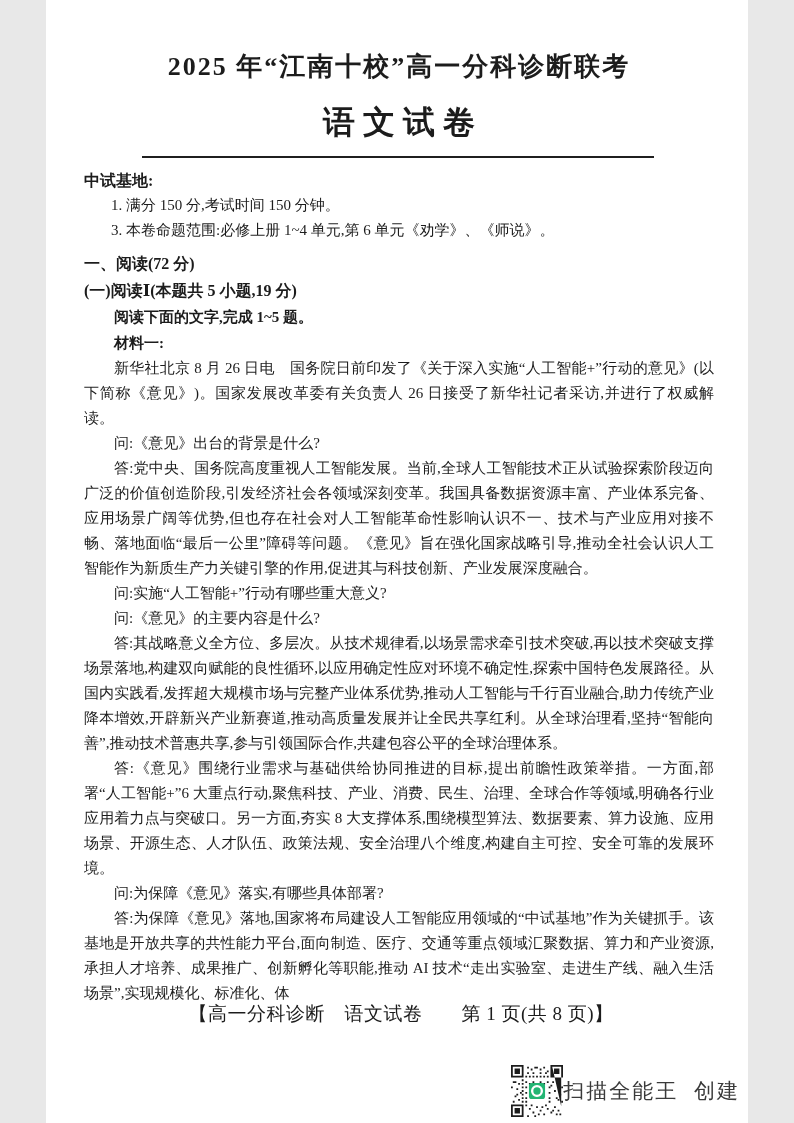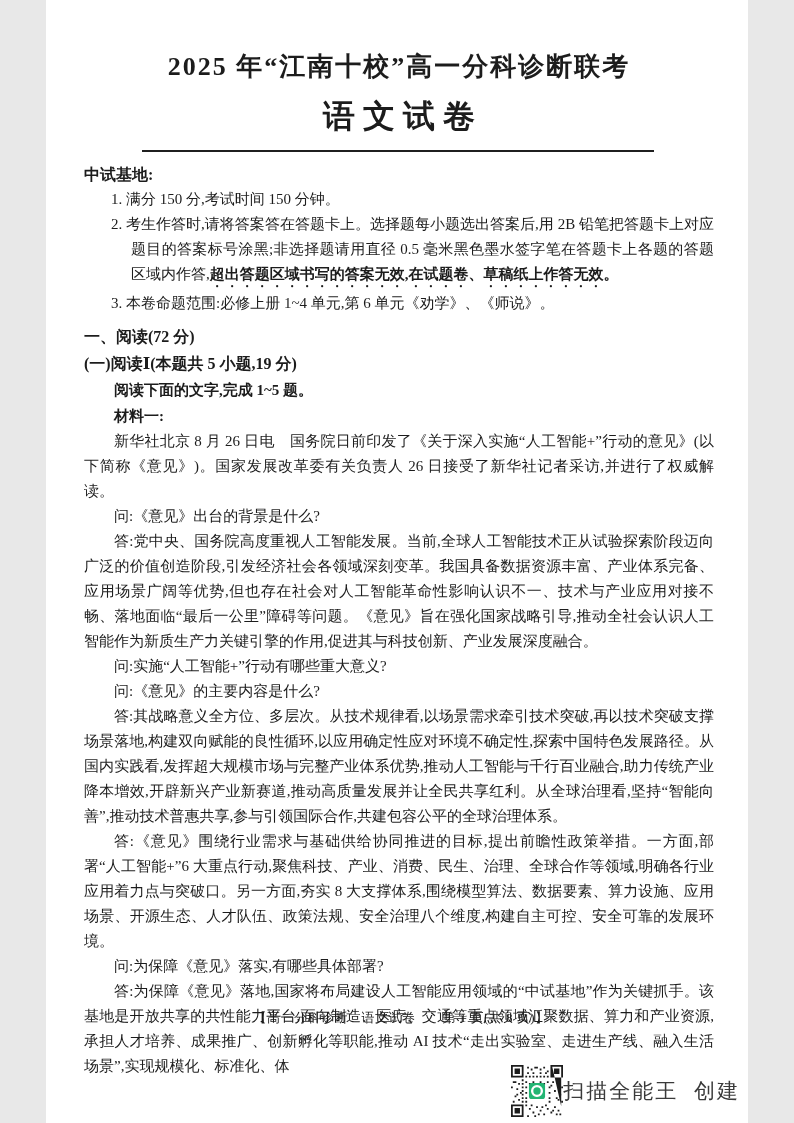--- a/index.html
+++ b/index.html
@@ -22,21 +22,21 @@
     letter-spacing:2px;
     line-height:34px;
   }
   .title-line2 {
     text-align:center;
     font-size:32px;
     font-weight:bold;
     letter-spacing:8px;
     text-indent:8px;
     line-height:42px;
-    margin-top:11px;
+    margin-top:17px;
   }
   .title-divider {
     border:none;
     border-top:2.5px solid #1f1f1f;
     margin:13px 60px 0 58px;
   }
   
   .notice { margin-top:11px; font-size:15px; line-height:25px; }
   .notice-heading { font-weight:bold; font-size:16px; line-height:24px; }
   .notice-item {
@@ -64,21 +64,21 @@
     text-indent:2em;
     text-align:justify;
     line-height:25px;
   }
   
   .page-footer {
     position:absolute;
     left:8px; right:0;
     bottom:96px;
     text-align:center;
-    font-size:13px;
+    font-size:19px;
     letter-spacing:0.5px;
   }
   
   .scan-watermark {
     position:absolute;
     right:8px;
     bottom:6px;
     display:flex;
     align-items:center;
   }
@@ -98,21 +98,20 @@
 
   <header>
     <div class="title-line1">2025 年“江南十校”高一分科诊断联考</div>
     <div class="title-line2">语文试卷</div>
     <hr class="title-divider">
   </header>
 
   <section class="notice">
     <div class="notice-heading">中试基地:</div>
     <p class="notice-item">1. 满分 150 分,考试时间 150 分钟。</p>
-    <p class="notice-item"><span>2. 考生作答时,请将答案答在答题卡上。选择题每小题选出答案后,用 2B 铅笔把答题卡上对应题目的答案标号涂黑;非选择题请用直径 0.5 毫米黑色墨水签字笔在答题卡上各题的答题区域内作答,</span><span class="em-dots">超出答题区域书写的答案无效,在试题卷、草稿纸上作答无效。</span></p>
     <p class="notice-item">3. 本卷命题范围:必修上册 1~4 单元,第 6 单元《劝学》、《师说》。</p>
   </section>
 
   <section class="main">
     <div class="sec-title">一、阅读(72 分)</div>
     <div class="sub-title">(一)阅读Ⅰ(本题共 5 小题,19 分)</div>
     <p class="instruction">阅读下面的文字,完成 1~5 题。</p>
     <div class="material-label">材料一:</div>
     <div>
         <p class="para">新华社北京 8 月 26 日电　国务院日前印发了《关于深入实施“人工智能+”行动的意见》(以下简称《意见》)。国家发展改革委有关负责人 26 日接受了新华社记者采访,并进行了权威解读。</p>

